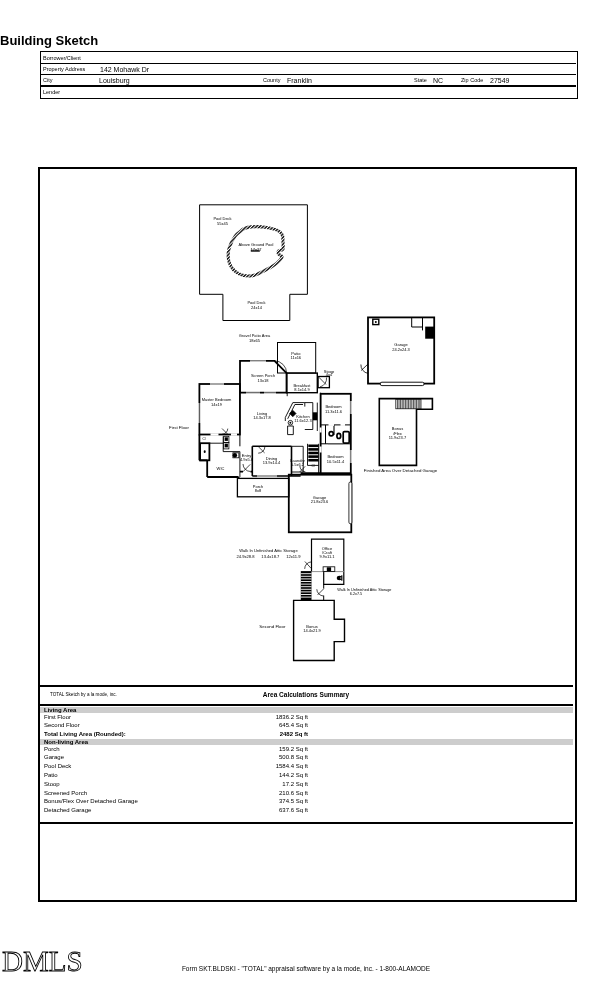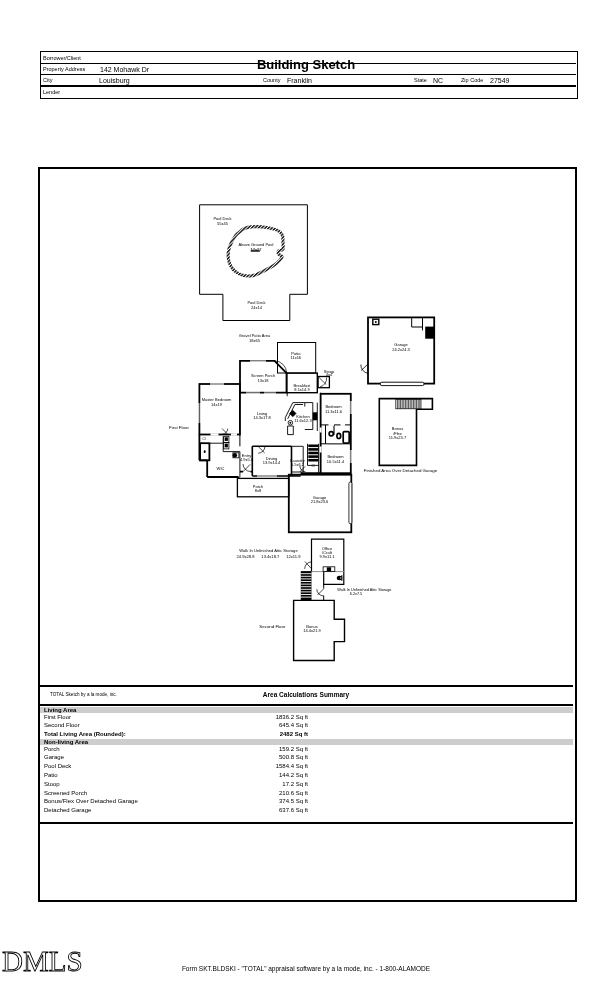--- a/index.html
+++ b/index.html
@@ -3,21 +3,21 @@
 <meta charset="utf-8">
 <style>
   html,body{margin:0;padding:0;background:#ffffff;}
   body{width:612px;height:1008px;position:relative;font-family:"Liberation Sans",sans-serif;color:#000;}
   .abs{position:absolute;}
   .t{position:absolute;white-space:nowrap;}
 </style>
 </head>
 <body>
 
-<div class="t" style="left:0;width:612px;top:33px;text-align:center;font-size:13px;font-weight:bold;margin-top:24px;">Building Sketch</div>
+<div class="t" style="left:0;width:612px;top:33px;font-size:13px;font-weight:bold;">Building Sketch</div>
 
 <div class="abs" style="left:40px;top:51px;width:536px;height:46px;border:1px solid #000;"></div>
 <div class="abs" style="left:40px;top:62.5px;width:536px;height:1px;background:#000;"></div>
 <div class="abs" style="left:40px;top:74px;width:536px;height:1px;background:#000;"></div>
 <div class="abs" style="left:40px;top:85px;width:536px;height:1.6px;background:#000;"></div>
 <div class="t" style="left:43px;top:55px;font-size:5.5px;">Borrower/Client</div>
 <div class="t" style="left:43px;top:66px;font-size:5.5px;">Property Address</div>
 <div class="t" style="left:100px;top:66px;font-size:7px;">142 Mohawk Dr</div>
 <div class="t" style="left:43px;top:77px;font-size:5.5px;">City</div>
 <div class="t" style="left:99px;top:77px;font-size:7px;">Louisburg</div>

